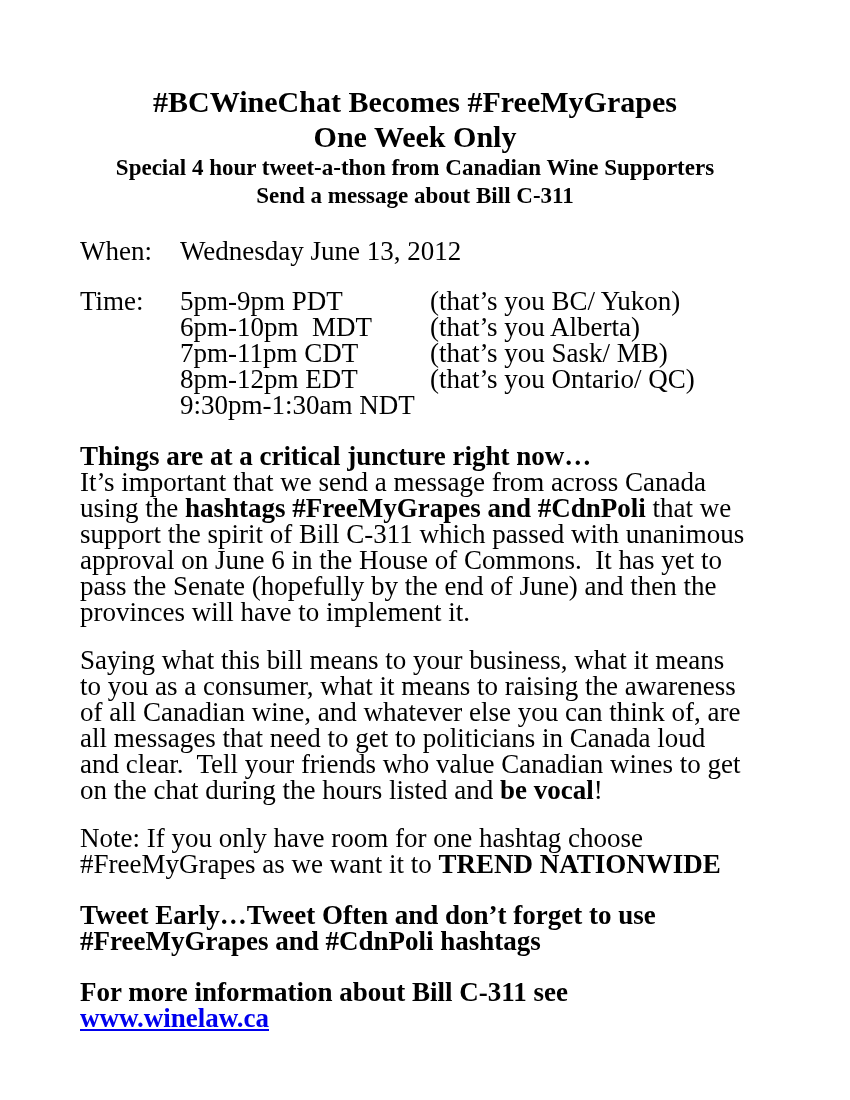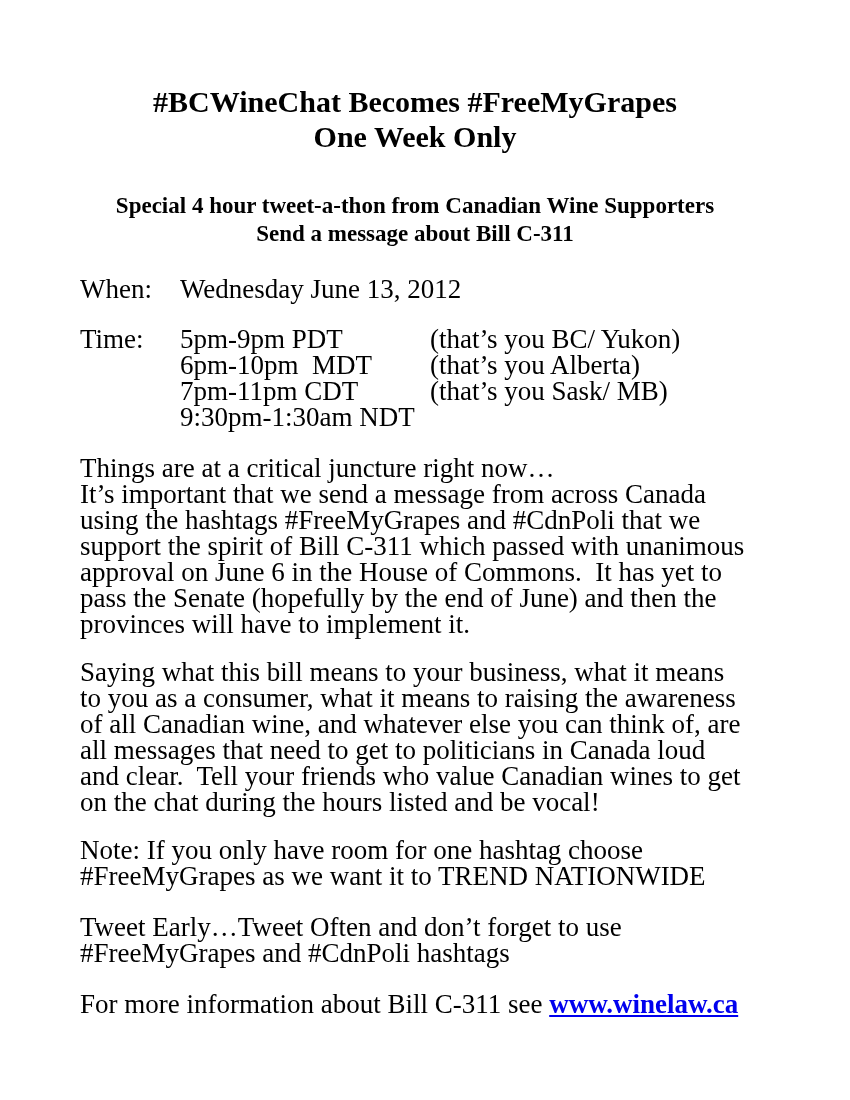--- a/index.html
+++ b/index.html
@@ -25,21 +25,20 @@
     font-weight: bold;
     line-height: 35px;
     text-align: center;
     margin: 0;
   }
   .subtitle {
     font-size: 23px;
     font-weight: bold;
     line-height: 28px;
     text-align: center;
-    margin-top: 38px;
   }
   .body-text {
     font-size: 27px;
     line-height: 26px;
   }
   .when-row {
     display: flex;
     margin-top: 28px;
   }
   .time-block {
@@ -58,21 +57,21 @@
     white-space: pre-wrap;
   }
   .note-cell {
     flex: 1 1 auto;
   }
   .para {
     margin-top: 25px;
     white-space: pre-wrap;
   }
   .para.tight { margin-top: 22px; }
-  .bold { font-weight: normal; }
+  .bold { font-weight: bold; }
   .doc-link {
     font-weight: bold;
     text-decoration: underline;
     cursor: pointer;
   }
 </style>
 </head>
 <body>
 
 <div class="page">
@@ -103,20 +102,25 @@
         <span class="time-cell">6pm-10pm  MDT</span>
         <span class="note-cell">(that’s you Alberta)</span>
       </div>
     <div class="time-row">
         <span class="label-cell"></span>
         <span class="time-cell">7pm-11pm CDT</span>
         <span class="note-cell">(that’s you Sask/ MB)</span>
       </div>
     <div class="time-row">
         <span class="label-cell"></span>
+        <span class="time-cell">8pm-12pm EDT</span>
+        <span class="note-cell">(that’s you Ontario/ QC)</span>
+      </div>
+    <div class="time-row">
+        <span class="label-cell"></span>
         <span class="time-cell">9:30pm-1:30am NDT</span>
       </div>
   </div>
 
   <div class="para body-text"><div class="bold">Things are at a critical juncture right now…</div><span>It’s important that we send a message from across Canada using the </span><span class="bold">hashtags #FreeMyGrapes and #CdnPoli</span><span> that we support the spirit of Bill C-311 which passed with unanimous approval on June 6 in the House of Commons.  It has yet to pass the Senate (hopefully by the end of June) and then the provinces will have to implement it.</span></div>
 
   <div class="para tight body-text"><span>Saying what this bill means to your business, what it means to you as a consumer, what it means to raising the awareness of all Canadian wine, and whatever else you can think of, are all messages that need to get to politicians in Canada loud and clear.  Tell your friends who value Canadian wines to get on the chat during the hours listed and </span><span class="bold">be vocal</span><span>!</span></div>
 
   <div class="para tight body-text"><span>Note: If you only have room for one hashtag choose #FreeMyGrapes as we want it to </span><span class="bold">TREND NATIONWIDE</span></div>
 

